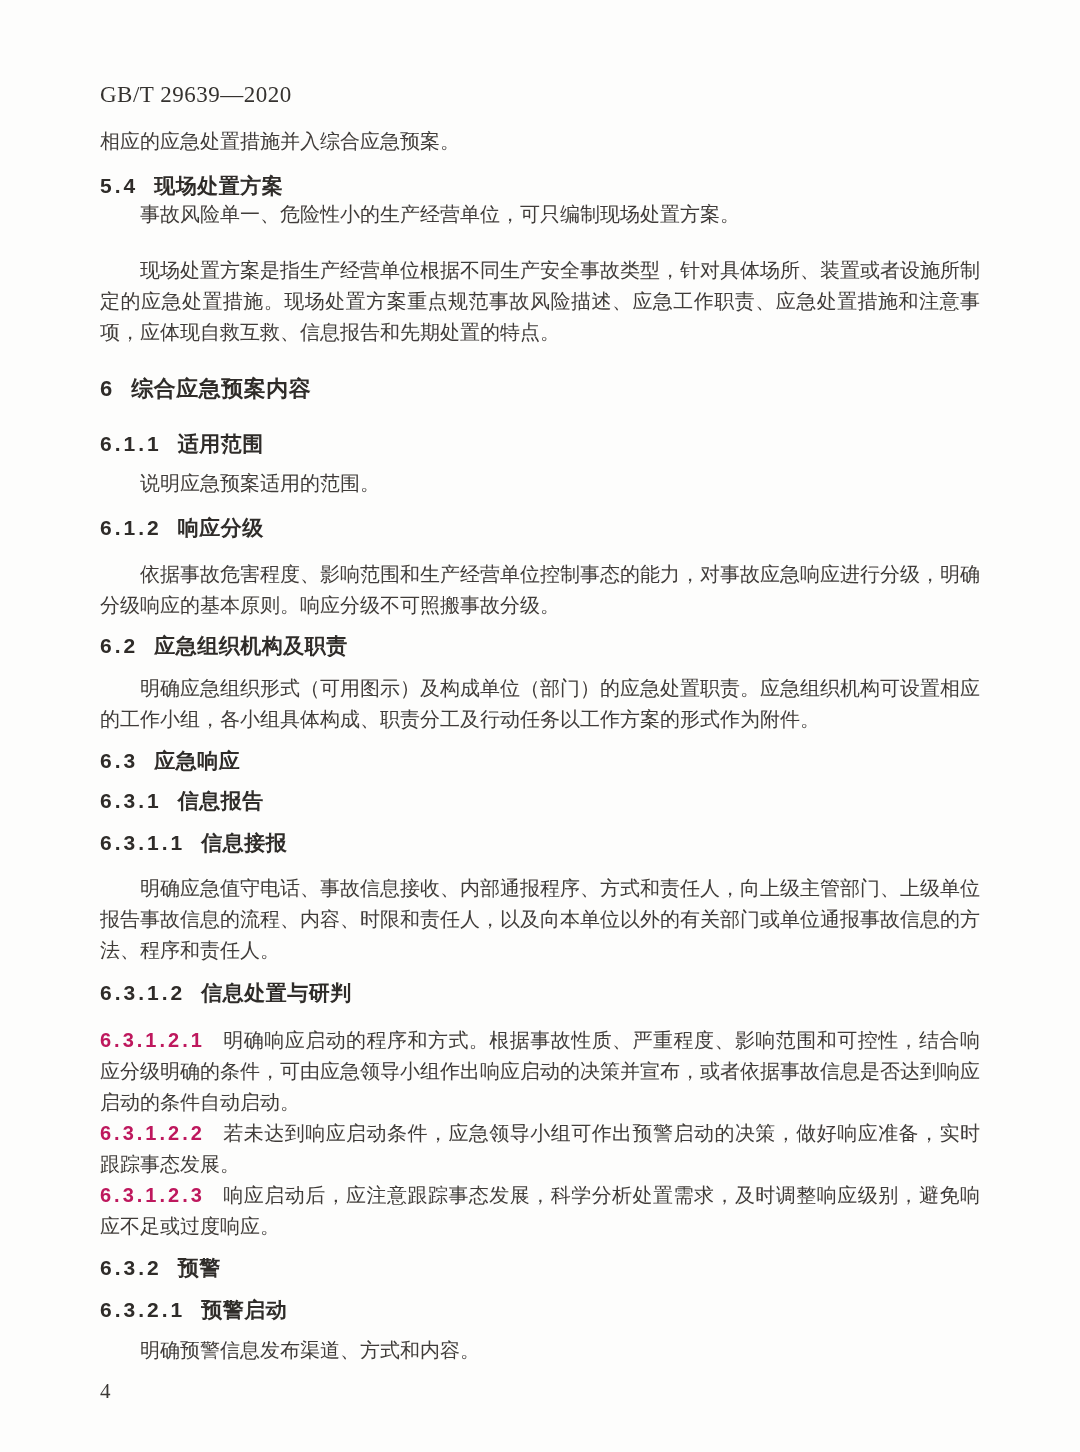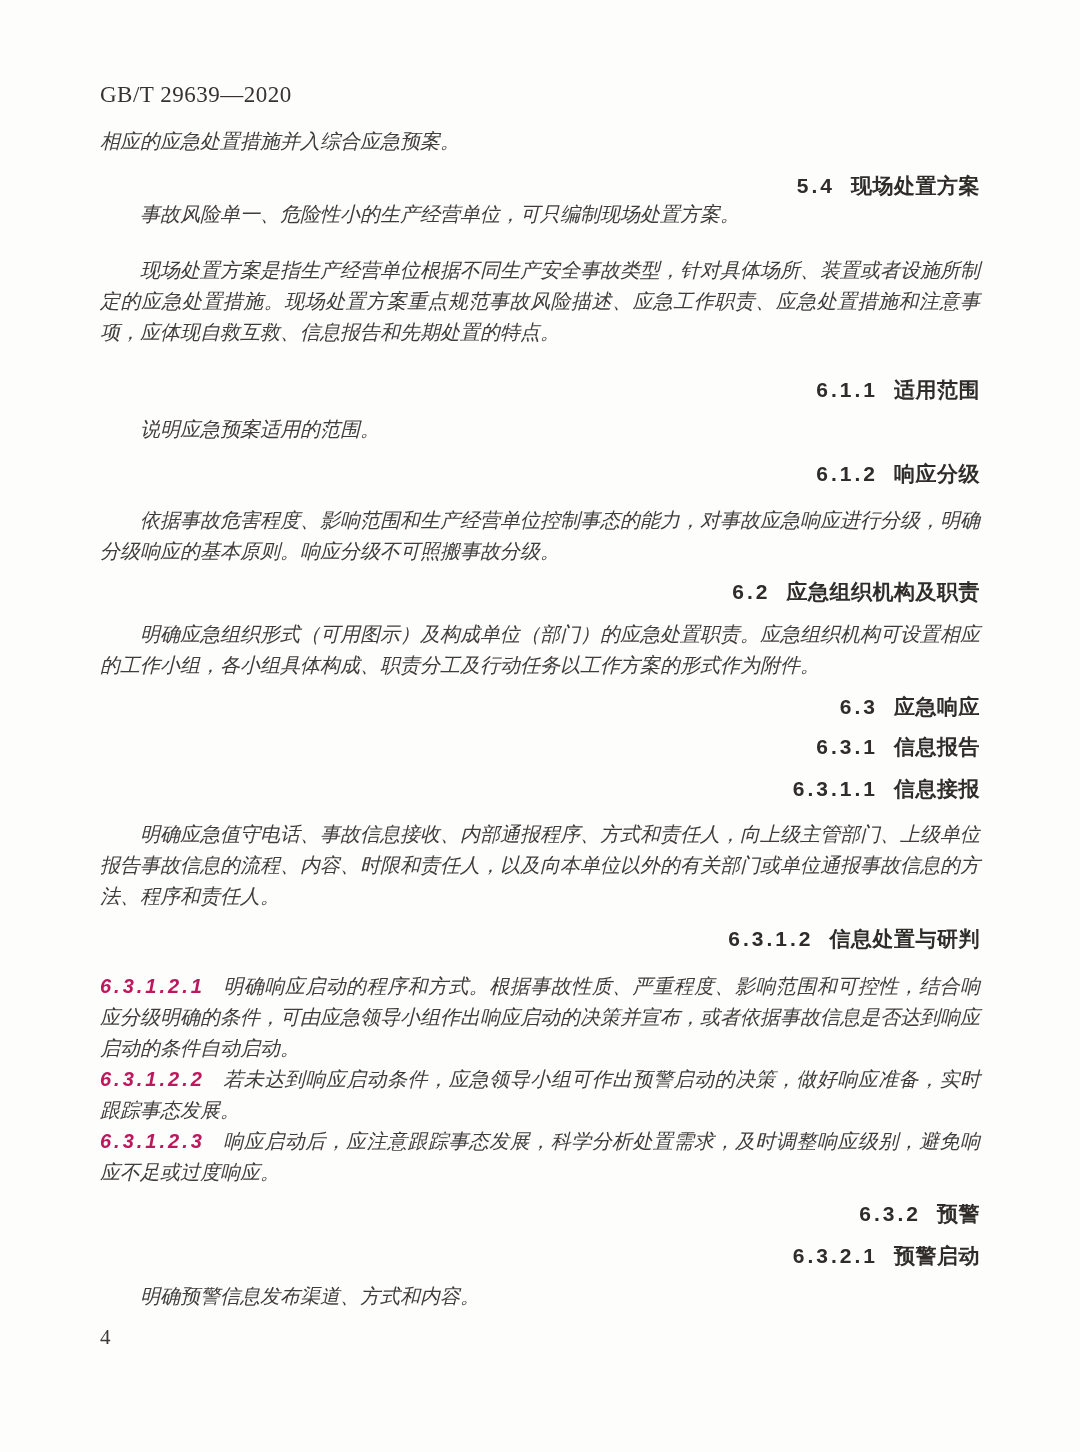--- a/index.html
+++ b/index.html
@@ -21,32 +21,30 @@
     letter-spacing: 0.5px;
     color: #35322f;
   }
   .para {
     margin: 0;
     font-size: 20px;
     line-height: 31px;
     text-align: justify;
     text-justify: inter-ideograph;
     color: #403c39;
-    font-style: italic;
   }
   .para.indent { text-indent: 2em; }
   .hd {
     margin: 0;
     font-family: "Liberation Sans", "DejaVu Sans", sans-serif;
     font-weight: 700;
     font-size: 21px;
     line-height: 26px;
     color: #2f2c29;
     letter-spacing: 0.5px;
-    text-align: right;
   }
   .hd.lvl1 { font-size: 22px; }
   .hd .num {
     letter-spacing: 3px;
     margin-right: 16px;
     font-weight: 700;
   }
   .clause { margin: 0; }
   .clause .cnum {
     font-family: "Liberation Sans", "DejaVu Sans", sans-serif;
@@ -70,20 +68,23 @@
 
   <p class="para" style="margin-top:18px">相应的应急处置措施并入综合应急预案。</p>
 
   <h3 class="hd" style="margin-top:16px">
     <span class="num">5.4</span><span>现场处置方案</span>
   </h3>
 
   <p class="para indent" style="margin-top:0">事故风险单一、危险性小的生产经营单位，可只编制现场处置方案。</p>
   <p class="para indent" style="margin-top:25px">现场处置方案是指生产经营单位根据不同生产安全事故类型，针对具体场所、装置或者设施所制定的应急处置措施。现场处置方案重点规范事故风险描述、应急工作职责、应急处置措施和注意事项，应体现自救互救、信息报告和先期处置的特点。</p>
 
+  <h2 class="hd lvl1" style="margin-top:28px">
+    <span class="num">6</span><span>综合应急预案内容</span>
+  </h2>
 
 
   <h4 class="hd" style="margin-top:29px">
     <span class="num">6.1.1</span><span>适用范围</span>
   </h4>
 
   <p class="para indent" style="margin-top:11px">说明应急预案适用的范围。</p>
 
   <h4 class="hd" style="margin-top:16px">
     <span class="num">6.1.2</span><span>响应分级</span>

